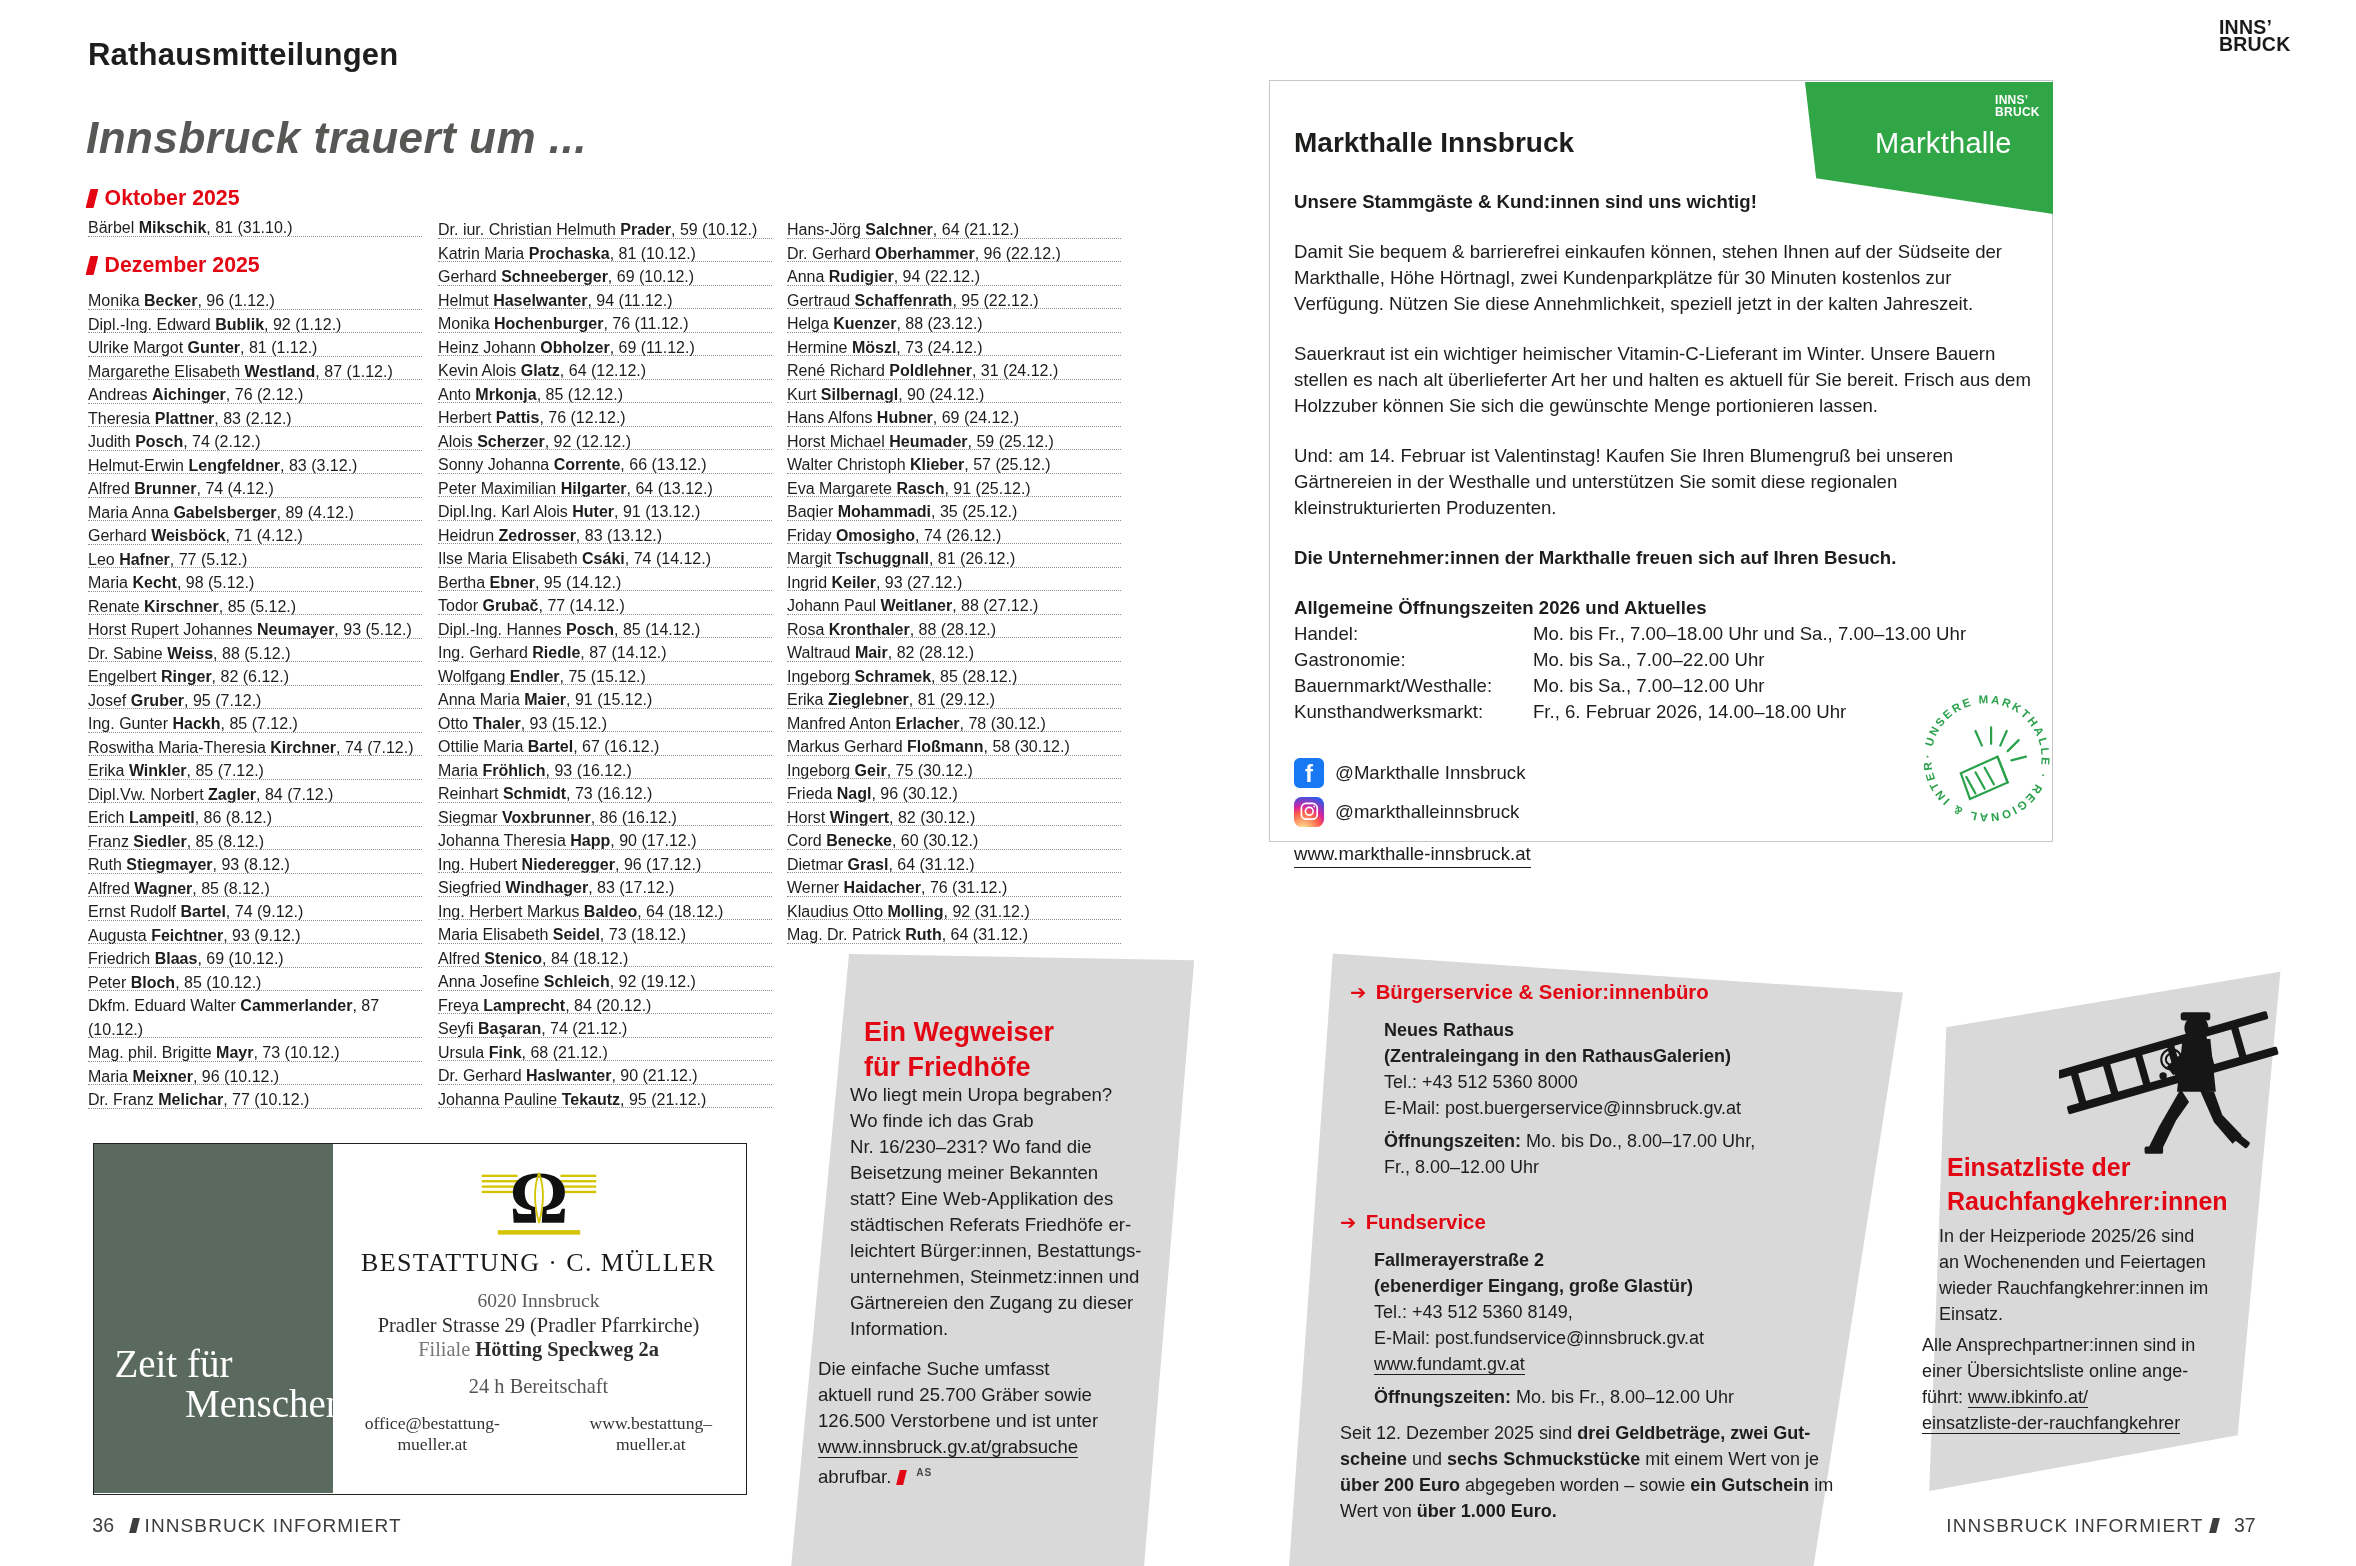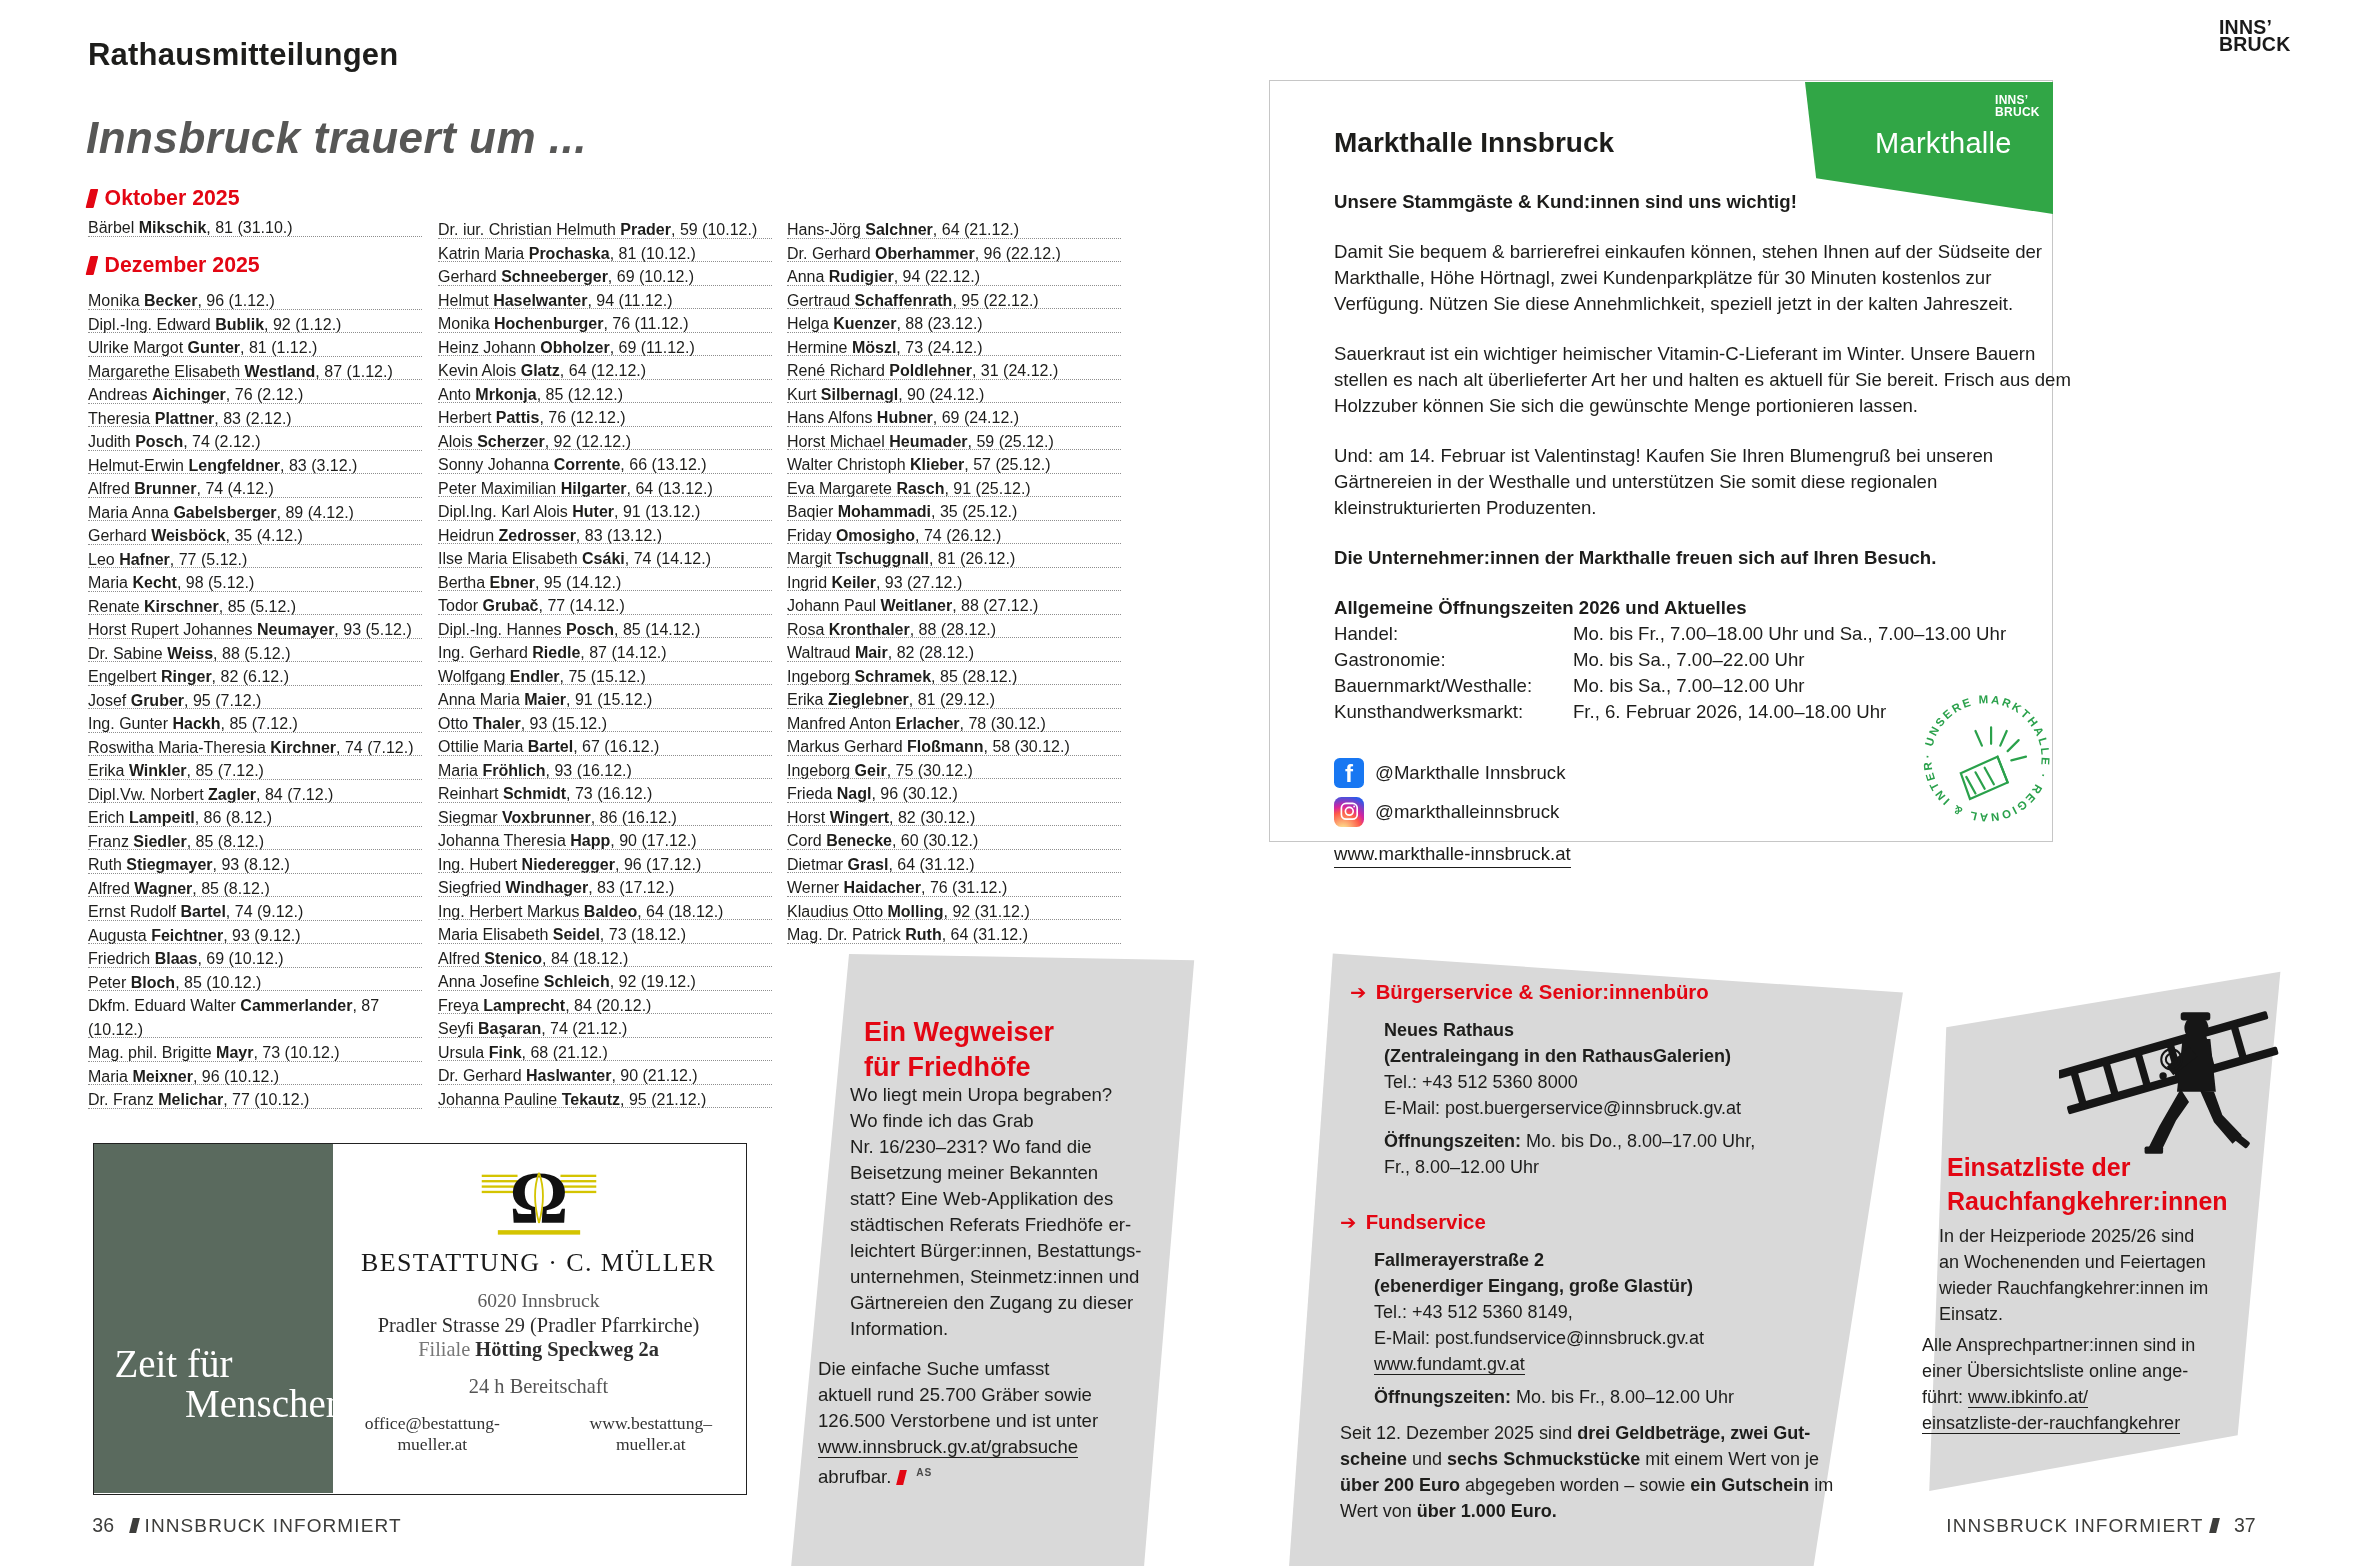--- a/index.html
+++ b/index.html
@@ -25,21 +25,21 @@
   .rsl{display:inline-block;width:6.5px;height:15px;background:#e30613;transform:skewX(-14deg);
        margin:0 1.9px -1.9px 6.5px;}
 
   
   .mbox{left:1269px;top:80px;width:784px;height:762px;border:1.9px solid #c6c6c6;background:#fff;box-sizing:border-box;}
   .mflag{left:1805px;top:82px;width:248px;height:132px;background:#31a646;
          clip-path:polygon(0 0,100% 0,100% 100%,4.5% 73%);}
   .mflag .brand{position:absolute;left:190px;top:13px;color:#fff;font-weight:800;
                 font-size:12px;line-height:11.6px;letter-spacing:0.3px;}
   .mflag .flabel{position:absolute;left:70px;top:45px;color:#fff;font-size:29px;font-weight:400;letter-spacing:0.3px;}
-  .mcontent{left:1294px;top:130px;width:742px;font-size:18.6px;line-height:26px;color:#1d1d1b;margin-left:40px;}
+  .mcontent{left:1294px;top:130px;width:742px;font-size:18.6px;line-height:26px;color:#1d1d1b;}
   .mcontent h2{margin:0;font-size:28px;font-weight:700;}
   .m-intro{margin-top:33px;font-weight:700;}
   .m-p{margin-top:24px;}
   .m-bold{margin-top:24px;font-weight:700;}
   .m-hours-t{margin-top:24px;font-weight:700;}
   .hlab{display:inline-block;min-width:239px;}
   .social{margin-top:32px;}
   .srow{display:flex;align-items:center;margin-top:6.5px;height:32px;}
   .fbic{width:30px;height:30px;border-radius:5.6px;background:#1877f2;color:#fff;font-weight:700;
         font-size:24px;display:flex;align-items:flex-end;justify-content:center;line-height:28px;margin-right:11px;}
@@ -135,21 +135,21 @@
       <div class="ln"><span>Monika </span><span class="fb">Becker</span><span>, 96 (1.12.)</span></div>
       <div class="ln"><span>Dipl.-Ing. Edward </span><span class="fb">Bublik</span><span>, 92 (1.12.)</span></div>
       <div class="ln"><span>Ulrike Margot </span><span class="fb">Gunter</span><span>, 81 (1.12.)</span></div>
       <div class="ln"><span>Margarethe Elisabeth </span><span class="fb">Westland</span><span>, 87 (1.12.)</span></div>
       <div class="ln"><span>Andreas </span><span class="fb">Aichinger</span><span>, 76 (2.12.)</span></div>
       <div class="ln"><span>Theresia </span><span class="fb">Plattner</span><span>, 83 (2.12.)</span></div>
       <div class="ln"><span>Judith </span><span class="fb">Posch</span><span>, 74 (2.12.)</span></div>
       <div class="ln"><span>Helmut-Erwin </span><span class="fb">Lengfeldner</span><span>, 83 (3.12.)</span></div>
       <div class="ln"><span>Alfred </span><span class="fb">Brunner</span><span>, 74 (4.12.)</span></div>
       <div class="ln"><span>Maria Anna </span><span class="fb">Gabelsberger</span><span>, 89 (4.12.)</span></div>
-      <div class="ln"><span>Gerhard </span><span class="fb">Weisböck</span><span>, 35 (4.12.)</span></div>
+      <div class="ln"><span>Gerhard </span><span class="fb">Weisböck</span><span>, 71 (4.12.)</span></div>
       <div class="ln"><span>Leo </span><span class="fb">Hafner</span><span>, 77 (5.12.)</span></div>
       <div class="ln"><span>Maria </span><span class="fb">Kecht</span><span>, 98 (5.12.)</span></div>
       <div class="ln"><span>Renate </span><span class="fb">Kirschner</span><span>, 85 (5.12.)</span></div>
       <div class="ln"><span>Horst Rupert Johannes </span><span class="fb">Neumayer</span><span>, 93 (5.12.)</span></div>
       <div class="ln"><span>Dr. Sabine </span><span class="fb">Weiss</span><span>, 88 (5.12.)</span></div>
       <div class="ln"><span>Engelbert </span><span class="fb">Ringer</span><span>, 82 (6.12.)</span></div>
       <div class="ln"><span>Josef </span><span class="fb">Gruber</span><span>, 95 (7.12.)</span></div>
       <div class="ln"><span>Ing. Gunter </span><span class="fb">Hackh</span><span>, 85 (7.12.)</span></div>
       <div class="ln"><span>Roswitha Maria-Theresia </span><span class="fb">Kirchner</span><span>, 74 (7.12.)</span></div>
       <div class="ln"><span>Erika </span><span class="fb">Winkler</span><span>, 85 (7.12.)</span></div>

